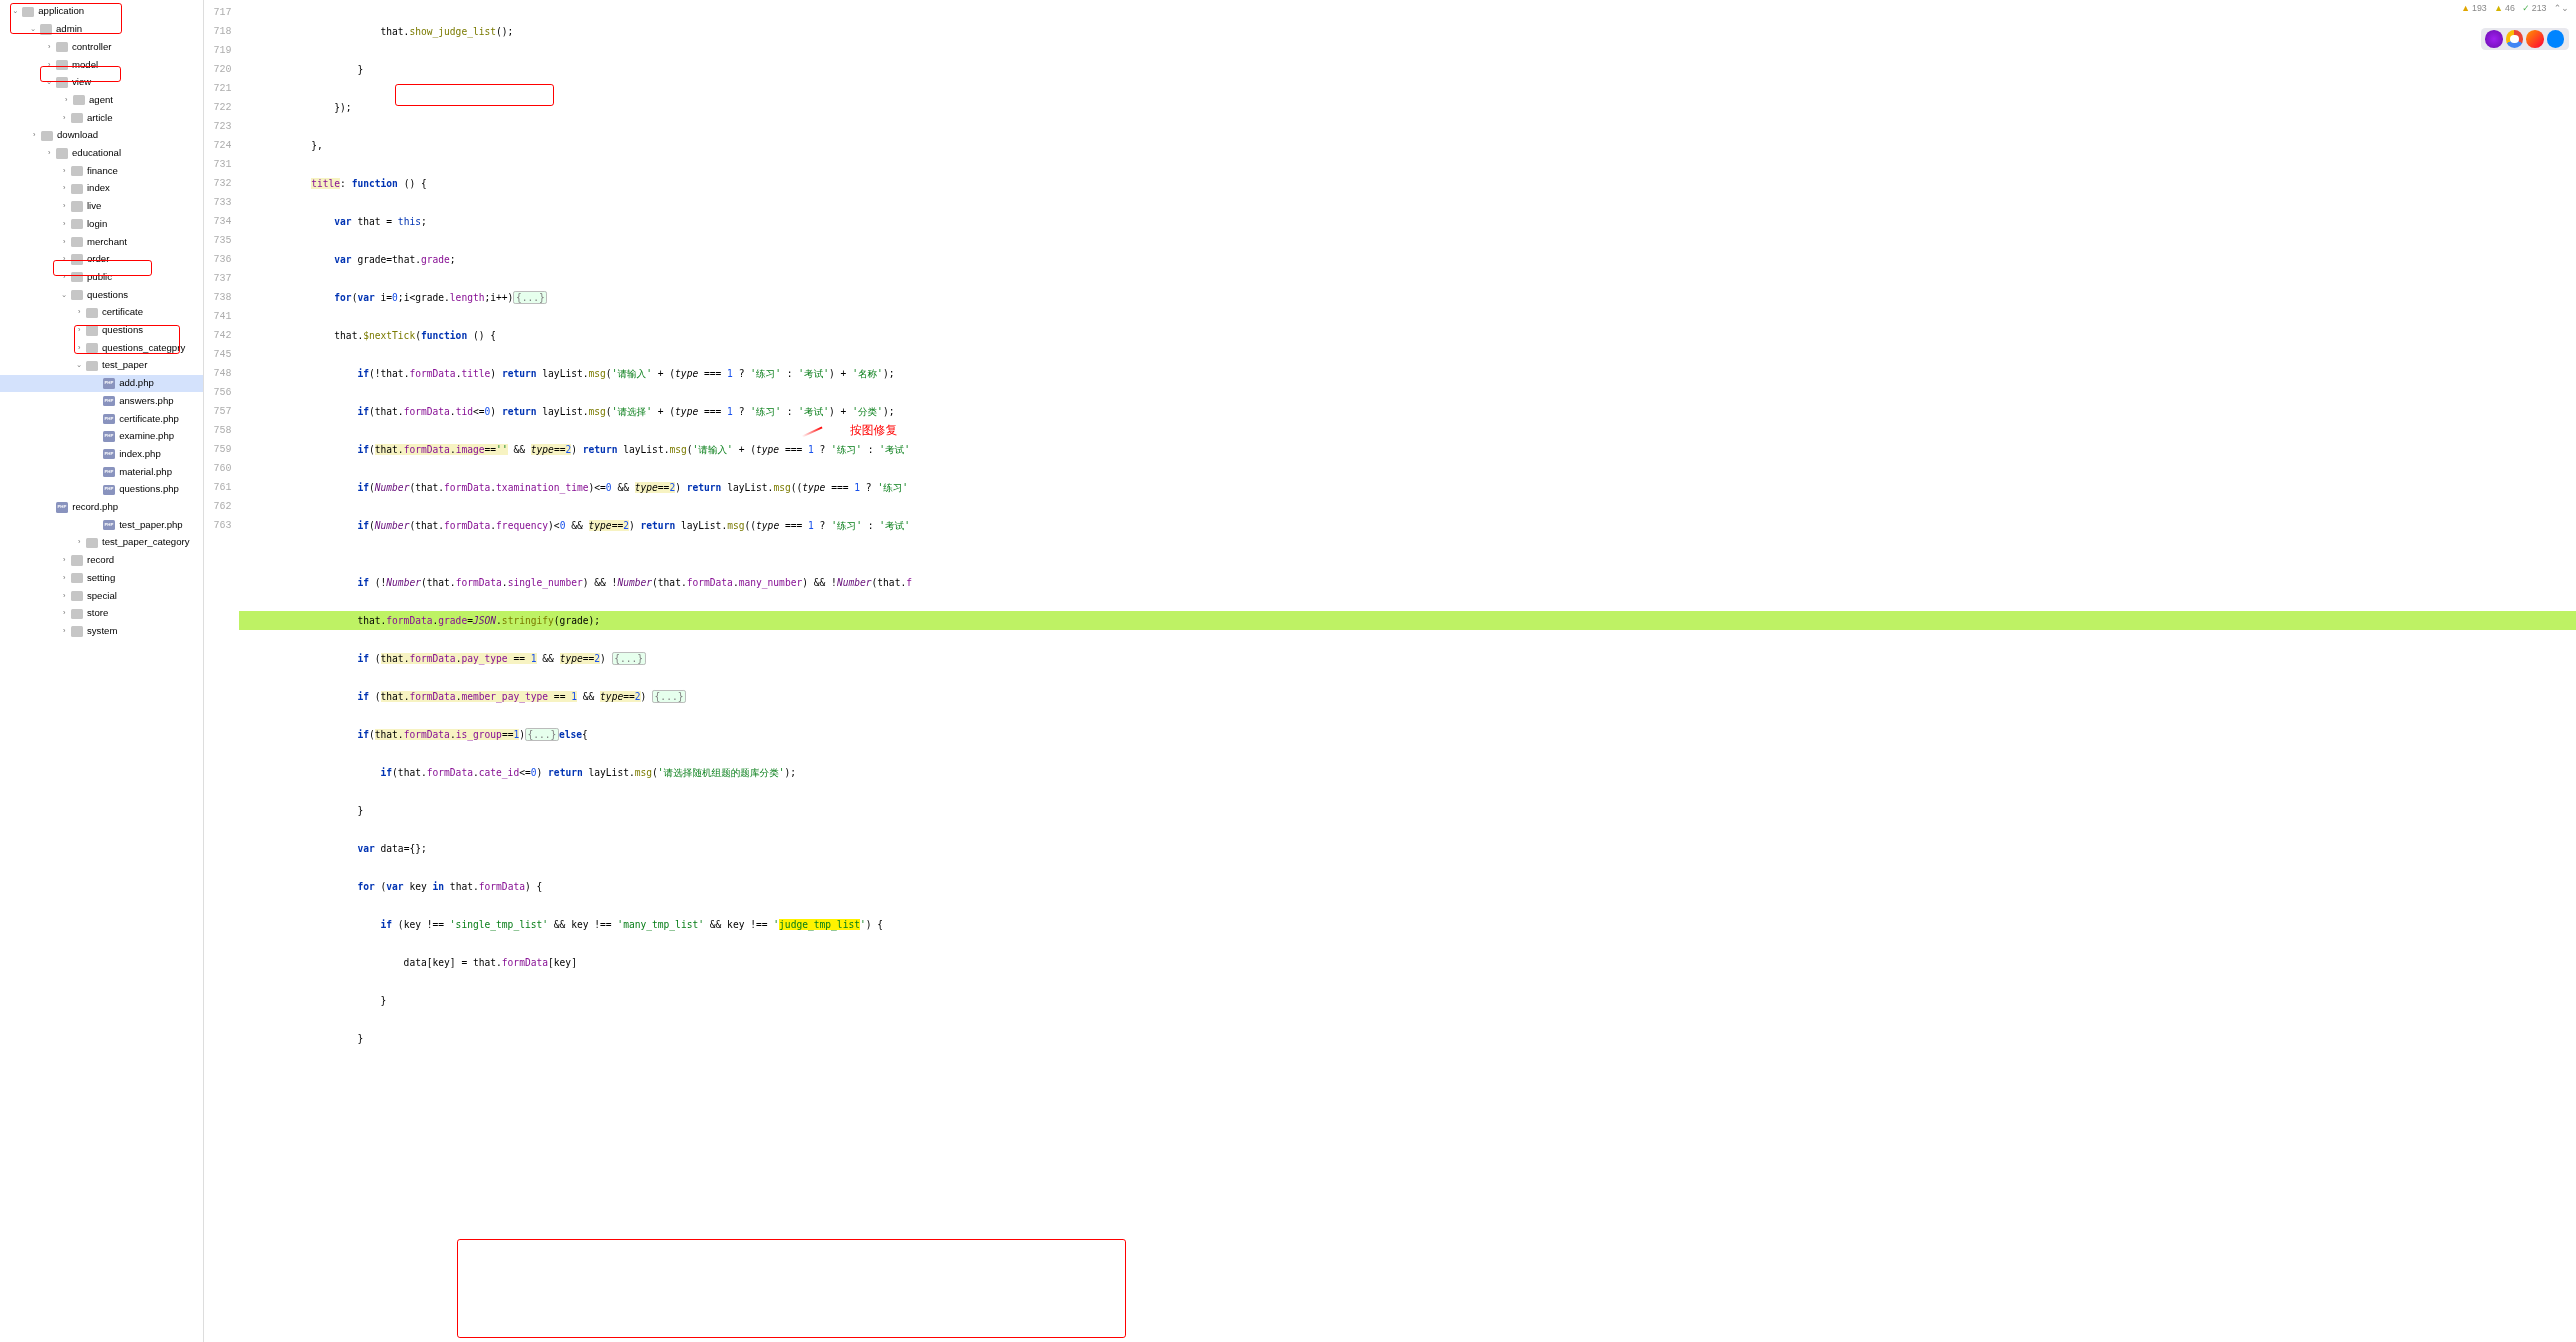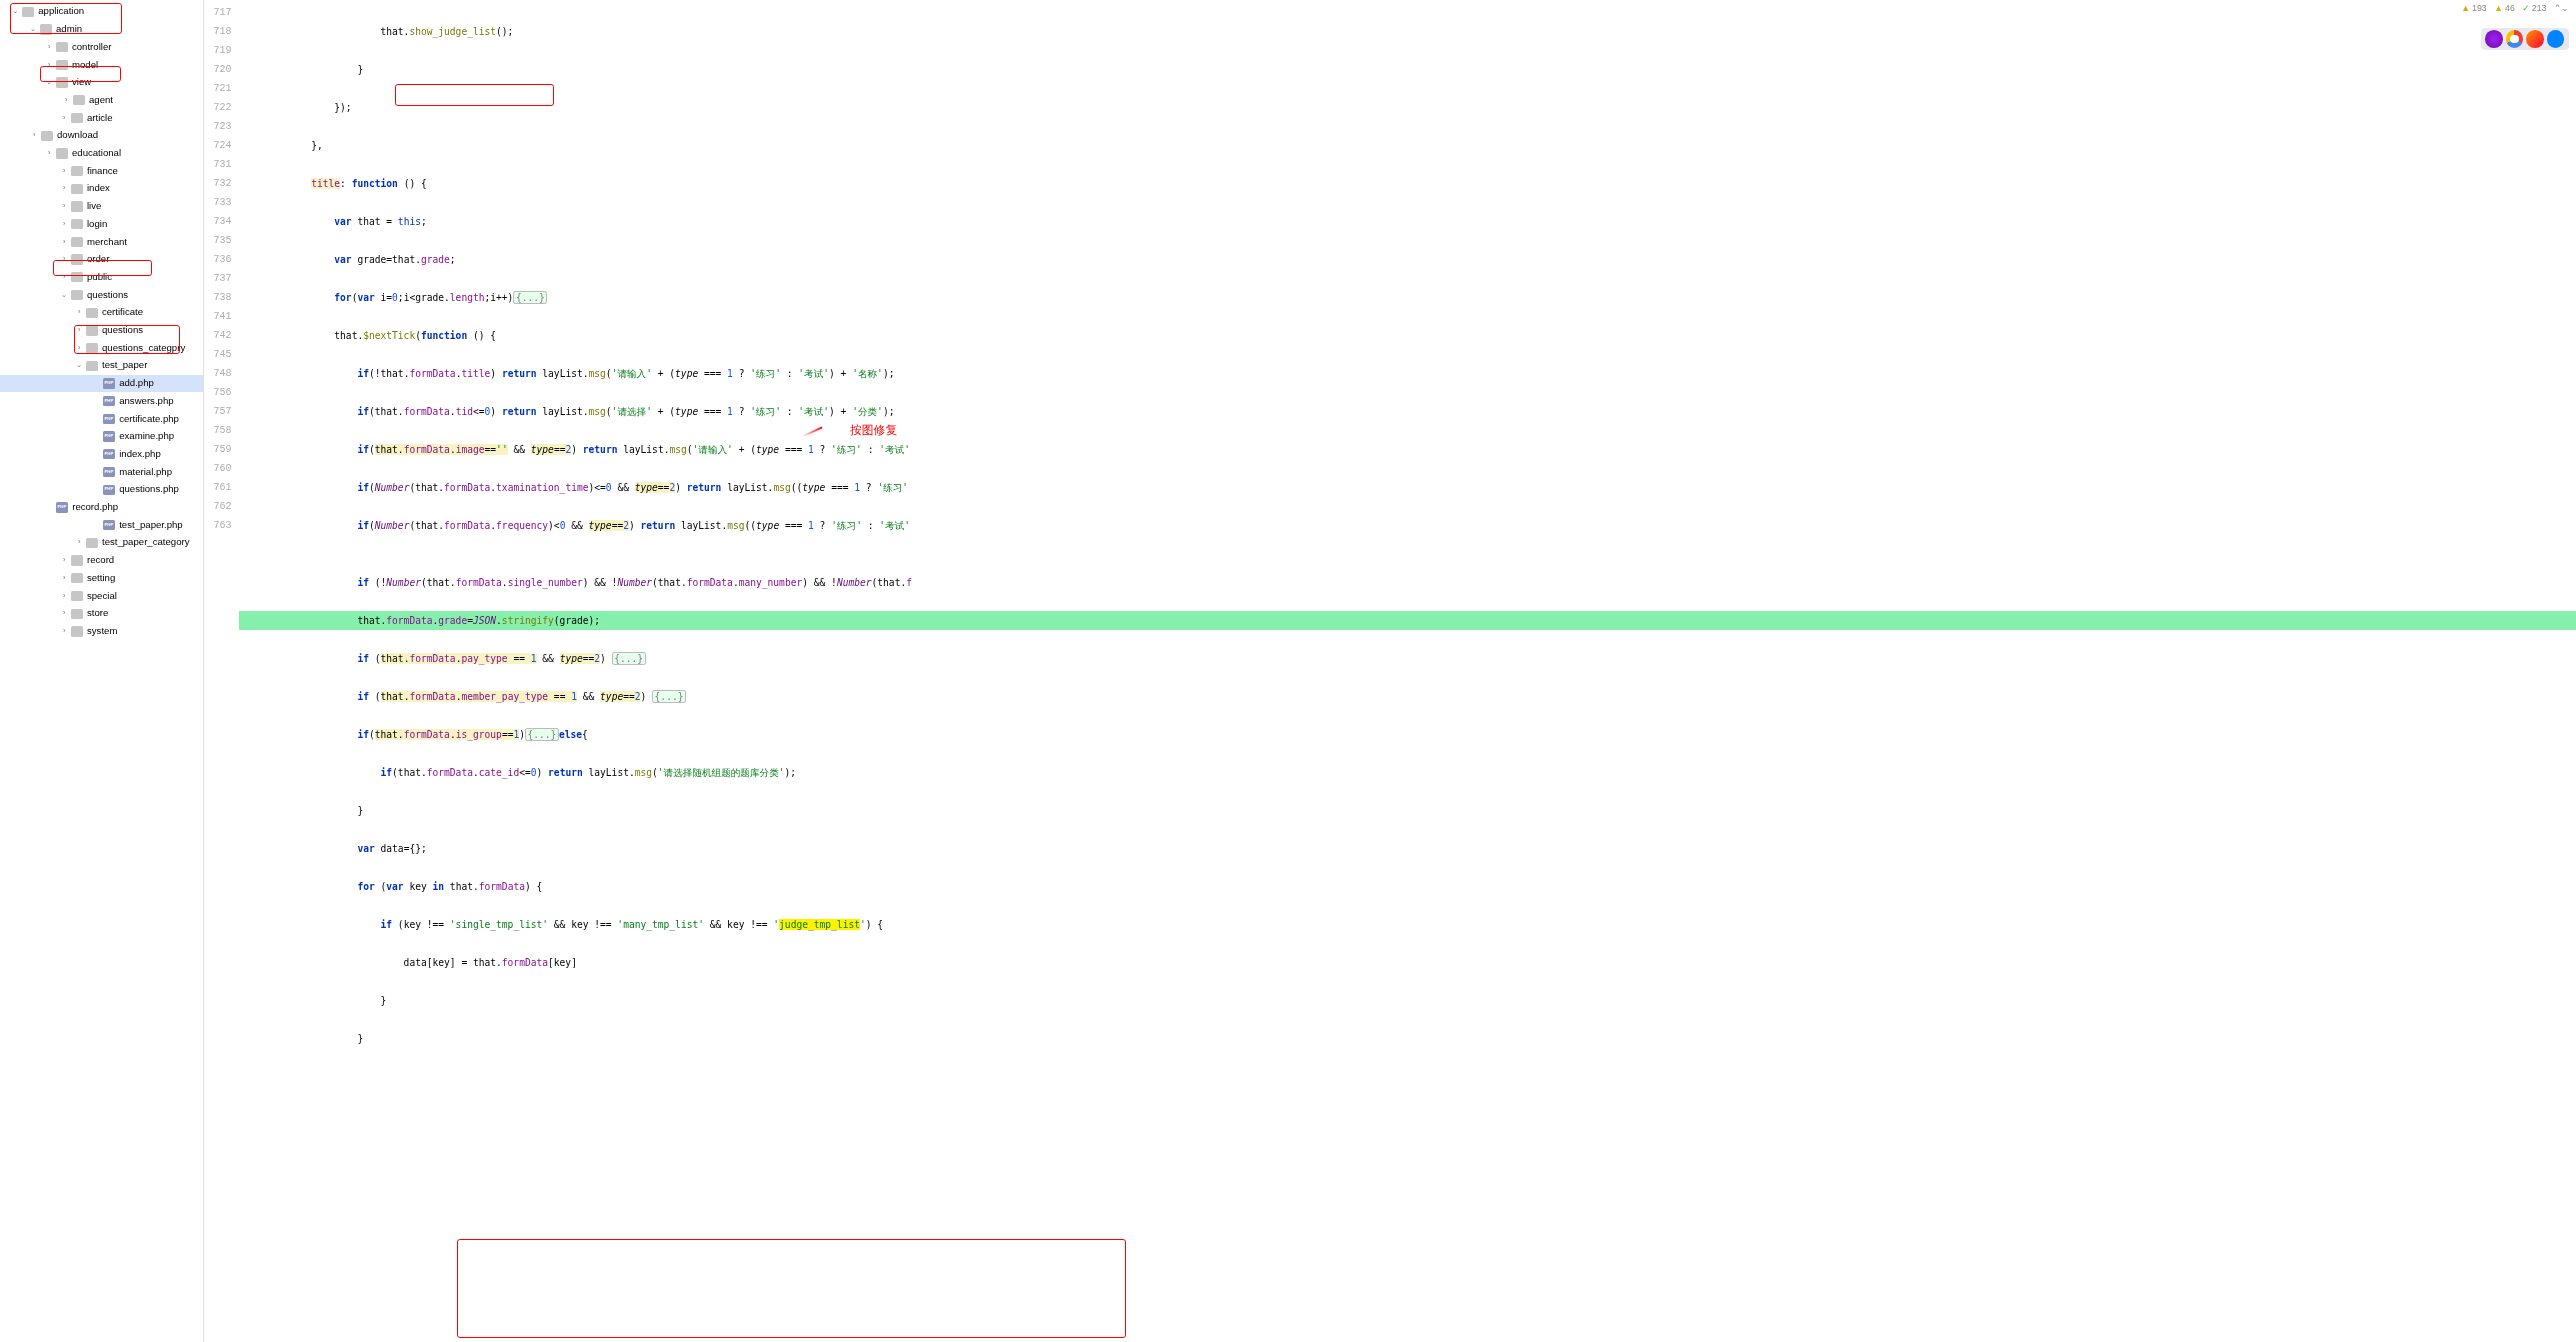--- a/index.html
+++ b/index.html
@@ -22,21 +22,21 @@
     .rb2 { top: 66px; left: 40px; width: 81px; height: 16px; }
     .rb3 { top: 260px; left: 53px; width: 99px; height: 16px; }
     .rb4 { top: 325px; left: 74px; width: 106px; height: 29px; }
     
     
     .editor-wrap { flex: 1; display: flex; position: relative; overflow: hidden; }
     .gutter { width: 35px; background: #fff; color: #adadad; text-align: right; padding: 2.9px 7.4px 2.9px 0; font-size: 10px; line-height: 19px; flex-shrink: 0; }
     .gutter-line { }
     .code { flex: 1; background: #fff; padding: 2.9px 0; font-size: 9.6px; line-height: 19px; font-family: Menlo, Monaco, monospace; white-space: pre; overflow: hidden; position: relative; }
     .code-line { padding-left: 2.9px; }
-    .code-line.hl { background: #86efac; }
+    .code-line.hl { background: #bef264; }
     
     
     .kw { color: #0033b3; font-weight: bold; }
     .kw2 { color: #0033b3; }
     .prop { color: #871094; }
     .ident { color: #000; }
     .str { color: #067d17; }
     .num { color: #1750eb; }
     .fn { color: #7a7a00; }
     .var-it { font-style: italic; color: #000; }

